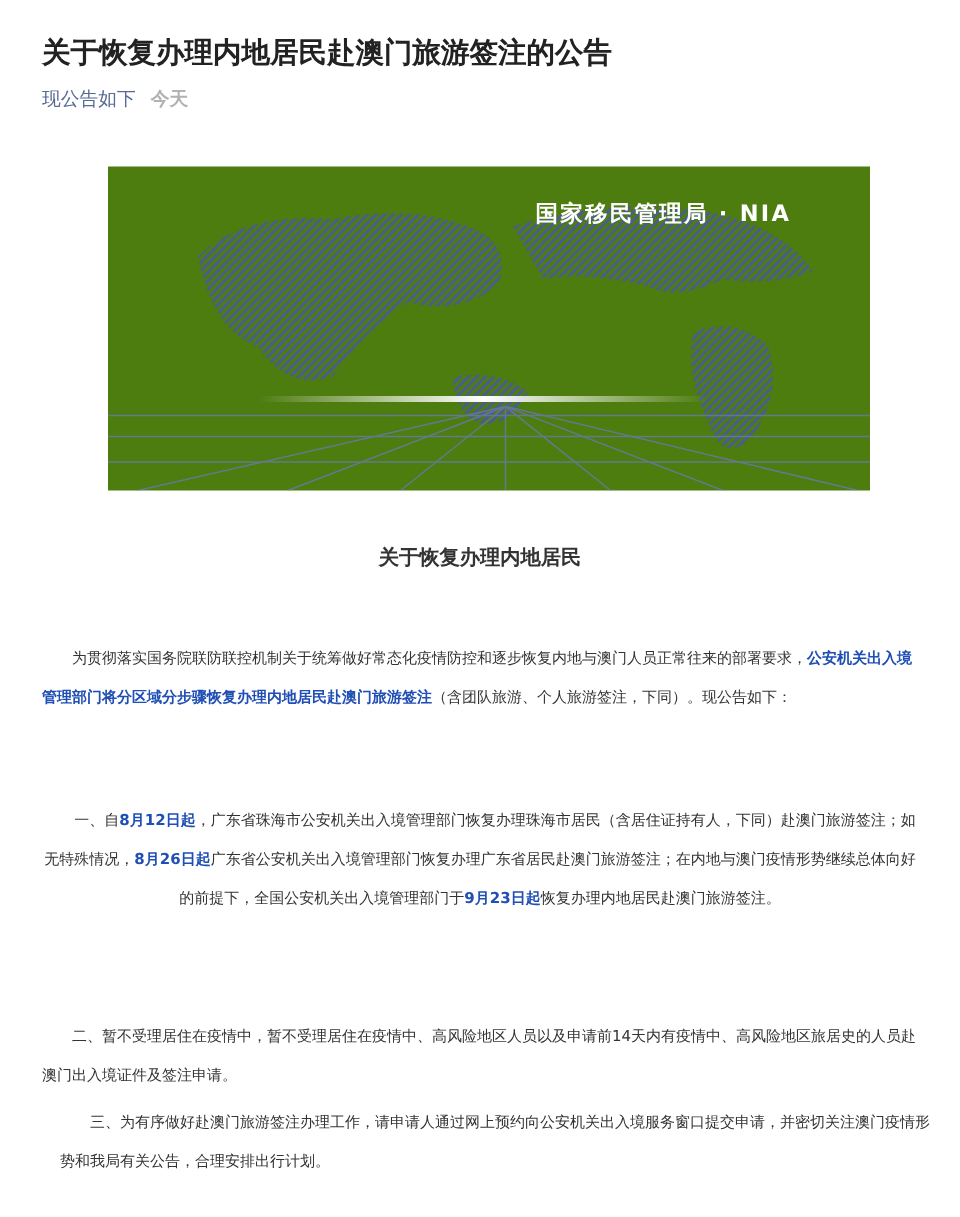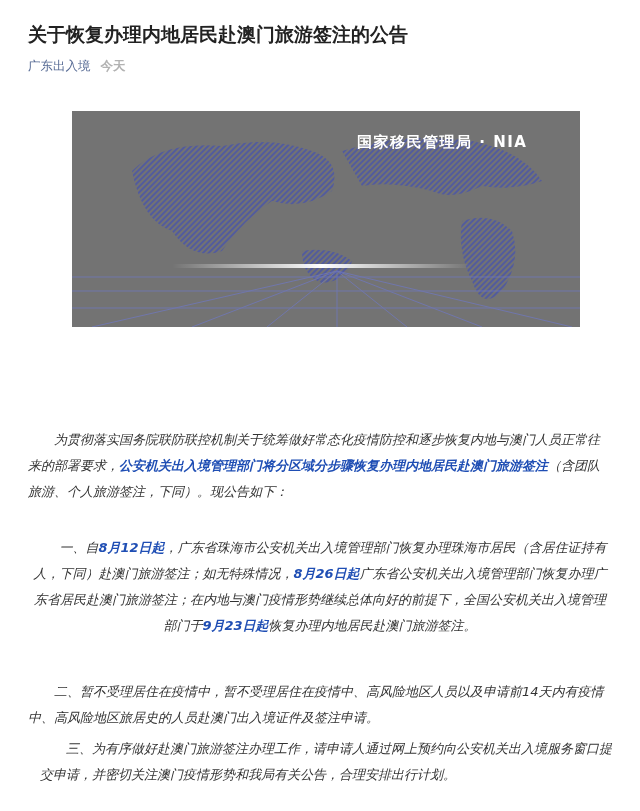--- a/index.html
+++ b/index.html
@@ -2,35 +2,35 @@
 <html><head>
   <meta charset="utf-8">
   <style>
     html, body { margin: 0; padding: 0; background: #ffffff; }
     body { width: 640px; height: 811px; overflow: hidden; font-family: "DejaVu Sans", "Liberation Sans", sans-serif; }
     .page { position: relative; width: 640px; }
     .title { position: absolute; left: 28px; top: 22px; font-size: 19px; font-weight: bold; color: #222222; letter-spacing: 0px; white-space: nowrap; }
     .meta { position: absolute; left: 28px; top: 58px; font-size: 12.5px; white-space: nowrap; }
     .meta .src { color: #576b95; }
     .meta .time { color: #b2b2b2; margin-left: 10px; font-weight: bold; }
-    .banner { position: absolute; left: 72px; top: 111px; width: 508px; height: 216px; background: #737373; overflow: hidden; }
+    .banner { position: absolute; left: 72px; top: 111px; width: 508px; height: 216px; background: #4d7c0f; overflow: hidden; }
     .banner svg { position: absolute; left: 0; top: 0; }
     .banner .nia { position: absolute; left: 285px; top: 22px; color: #ffffff; font-size: 15px; font-weight: bold; letter-spacing: 1.5px; white-space: nowrap; }
     .banner .big { position: absolute; left: 98px; top: 62px; color: #ffffff; font-size: 66px; font-weight: bold; letter-spacing: 6px; white-space: nowrap; text-shadow: 0 2px 4px rgba(0,0,40,0.5); }
     .subtitle { position: absolute; left: 0; width: 640px; text-align: center; font-size: 13.5px; font-weight: bold; color: #333333; line-height: 24px; }
-    .para { position: absolute; left: 28px; width: 584px; font-size: 13px; color: #333333; line-height: 26px; text-indent: 2em; font-style: italic; }
+    .para { position: absolute; left: 28px; width: 584px; font-size: 10px; color: #333333; line-height: 26px; text-indent: 2em; }
     .hl { color: #1f4eb4; font-weight: bold; }
   </style>
 </head>
 <body>
 
 <div class="page">
   <div class="title">关于恢复办理内地居民赴澳门旅游签注的公告</div>
   <div class="meta">
-    <span class="src">广东出入境</span><span class="time">今天</span>
+    <span class="src">现公告如下</span><span class="time">今天</span>
   </div>
 
   <div class="banner">
     <svg width="508" height="216" viewBox="0 0 508 216">
       <defs>
         <pattern id="stripes" width="4" height="4" patternUnits="userSpaceOnUse" patternTransform="rotate(45)">
           <rect width="2" height="4" fill="#4a55a8"></rect>
         </pattern>
         <linearGradient id="glow" x1="0" x2="1">
           <stop offset="0" stop-color="#ffffff" stop-opacity="0"></stop>
@@ -53,20 +53,21 @@
         <line x1="265" y1="160" x2="500" y2="216"></line>
         <line x1="265" y1="160" x2="195" y2="216"></line>
         <line x1="265" y1="160" x2="335" y2="216"></line>
       </g>
       <rect x="100" y="153" width="300" height="4" fill="url(#glow)"></rect>
     </svg>
     <div class="nia">国家移民管理局 · NIA</div>
   </div>
 
   <div class="subtitle" style="top:360px;">
+    <div>关于恢复办理内地居民</div>
   </div>
 
   <p class="para" style="top:427px;margin:0;"><span>为贯彻落实国务院联防联控机制关于统筹做好常态化疫情防控和逐步恢复内地与澳门人员正常往来的部署要求，</span><span class="hl">公安机关出入境管理部门将分区域分步骤恢复办理内地居民赴澳门旅游签注</span><span>（含团队旅游、个人旅游签注，下同）。现公告如下：</span></p>
 
   <p class="para" style="top:535px;margin:0;text-align:center;"><span>一、自</span><span class="hl">8月12日起</span><span>，广东省珠海市公安机关出入境管理部门恢复办理珠海市居民（含居住证持有人，下同）赴澳门旅游签注；如无特殊情况，</span><span class="hl">8月26日起</span><span>广东省公安机关出入境管理部门恢复办理广东省居民赴澳门旅游签注；在内地与澳门疫情形势继续总体向好的前提下，全国公安机关出入境管理部门于</span><span class="hl">9月23日起</span><span>恢复办理内地居民赴澳门旅游签注。</span></p>
 
   <p class="para" style="top:679px;margin:0;">二、暂不受理居住在疫情中，暂不受理居住在疫情中、高风险地区人员以及申请前14天内有疫情中、高风险地区旅居史的人员赴澳门出入境证件及签注申请。</p>
 
   <p class="para" style="top:724px;margin:12px;">三、为有序做好赴澳门旅游签注办理工作，请申请人通过网上预约向公安机关出入境服务窗口提交申请，并密切关注澳门疫情形势和我局有关公告，合理安排出行计划。</p>
 </div>

